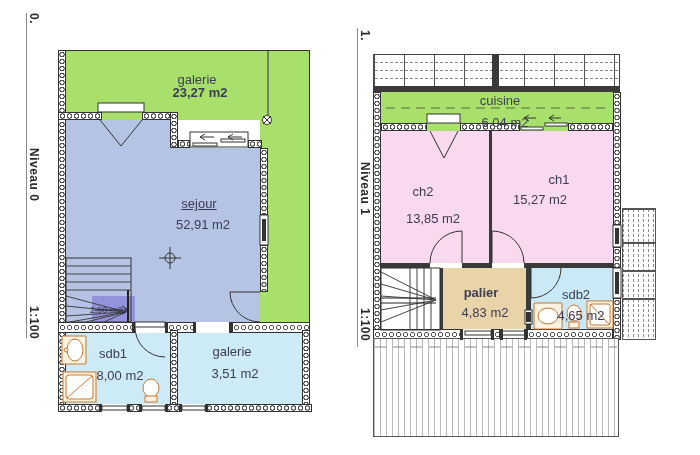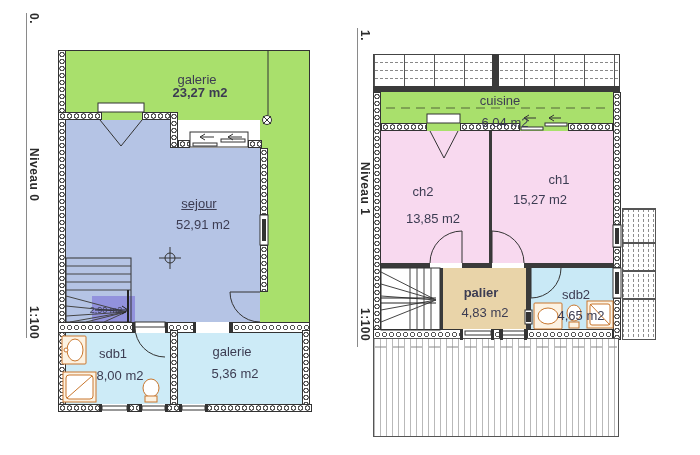--- a/index.html
+++ b/index.html
@@ -281,21 +281,21 @@
   </svg>
 
   <div class="rlabel" style="left:197px;top:72px;">galerie</div>
   <div class="rlabel" style="left:200px;top:85px;font-weight:bold;">23,27 m2</div>
   <div class="rlabel" style="left:199px;top:196px;text-decoration:underline;">sejour</div>
   <div class="rlabel" style="left:203px;top:217px;">52,91 m2</div>
   <div class="rlabel small" style="left:106px;top:305px;">2,90 m2</div>
   <div class="rlabel" style="left:113px;top:346px;">sdb1</div>
   <div class="rlabel" style="left:120px;top:368px;">8,00 m2</div>
   <div class="rlabel" style="left:232px;top:344px;">galerie</div>
-  <div class="rlabel" style="left:235px;top:366px;">5,36 m2</div>
+  <div class="rlabel" style="left:235px;top:366px;">3,51 m2</div>
 
   <div class="rlabel" style="left:500px;top:93px;">cuisine</div>
   <div class="rlabel" style="left:505px;top:115px;">6,04 m2</div>
   <div class="rlabel" style="left:423px;top:184px;">ch2</div>
   <div class="rlabel" style="left:433px;top:211px;">13,85 m2</div>
   <div class="rlabel" style="left:559px;top:172px;">ch1</div>
   <div class="rlabel" style="left:540px;top:192px;">15,27 m2</div>
   <div class="rlabel" style="left:481px;top:285px;font-weight:bold;">palier</div>
   <div class="rlabel" style="left:485px;top:305px;">4,83 m2</div>
   <div class="rlabel" style="left:576px;top:287px;">sdb2</div>

